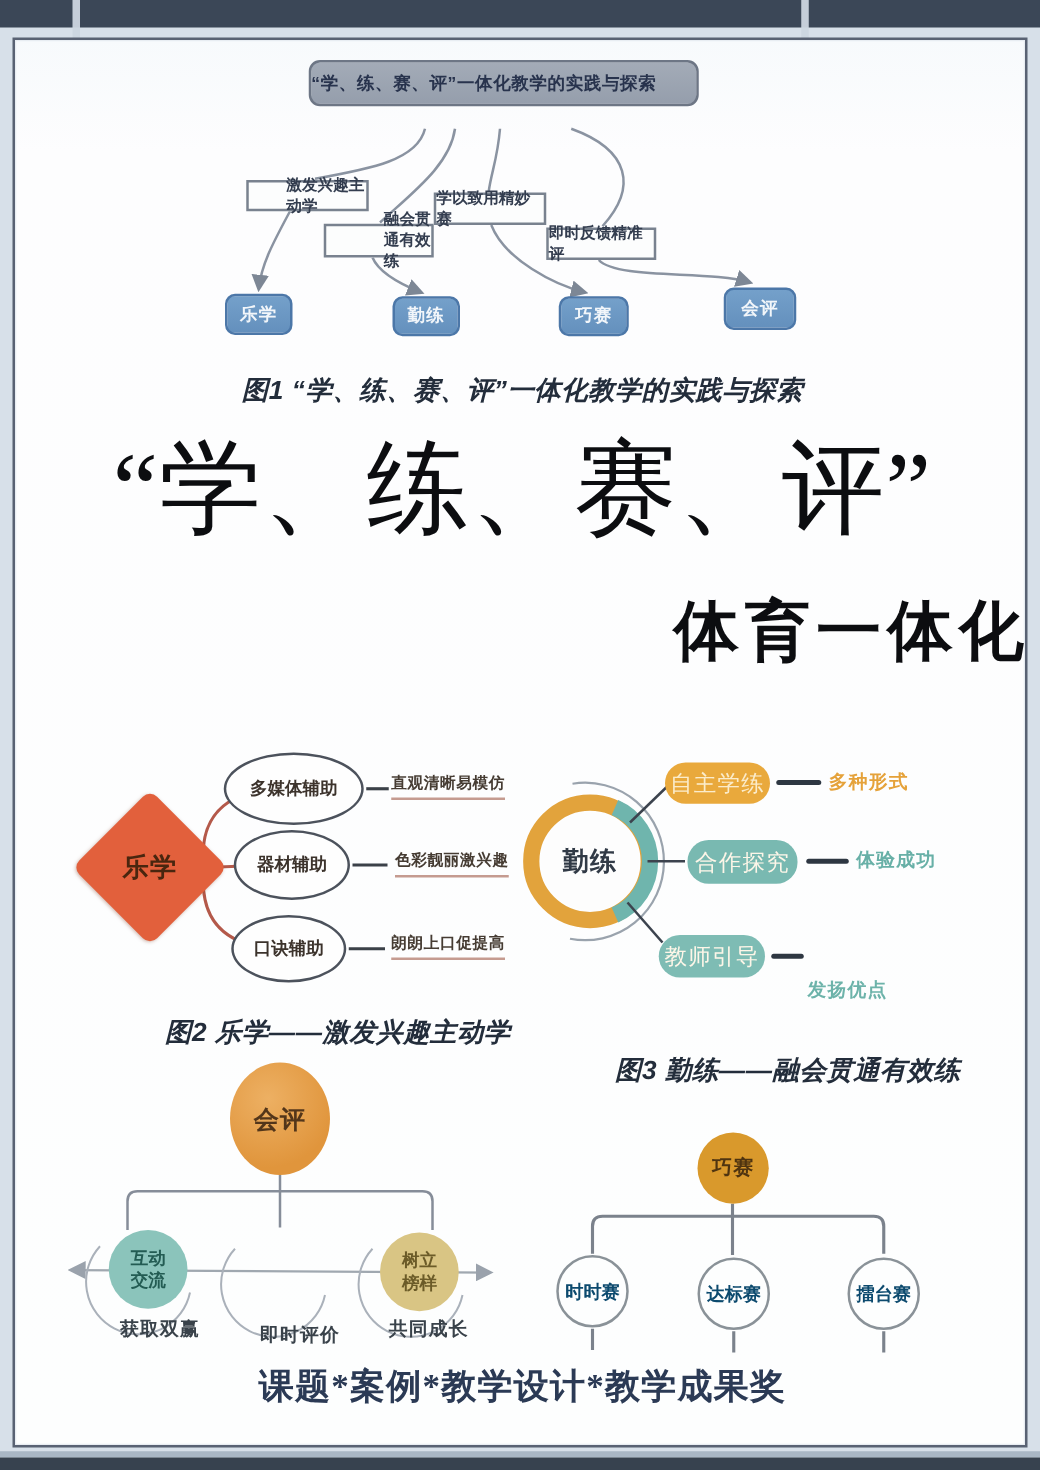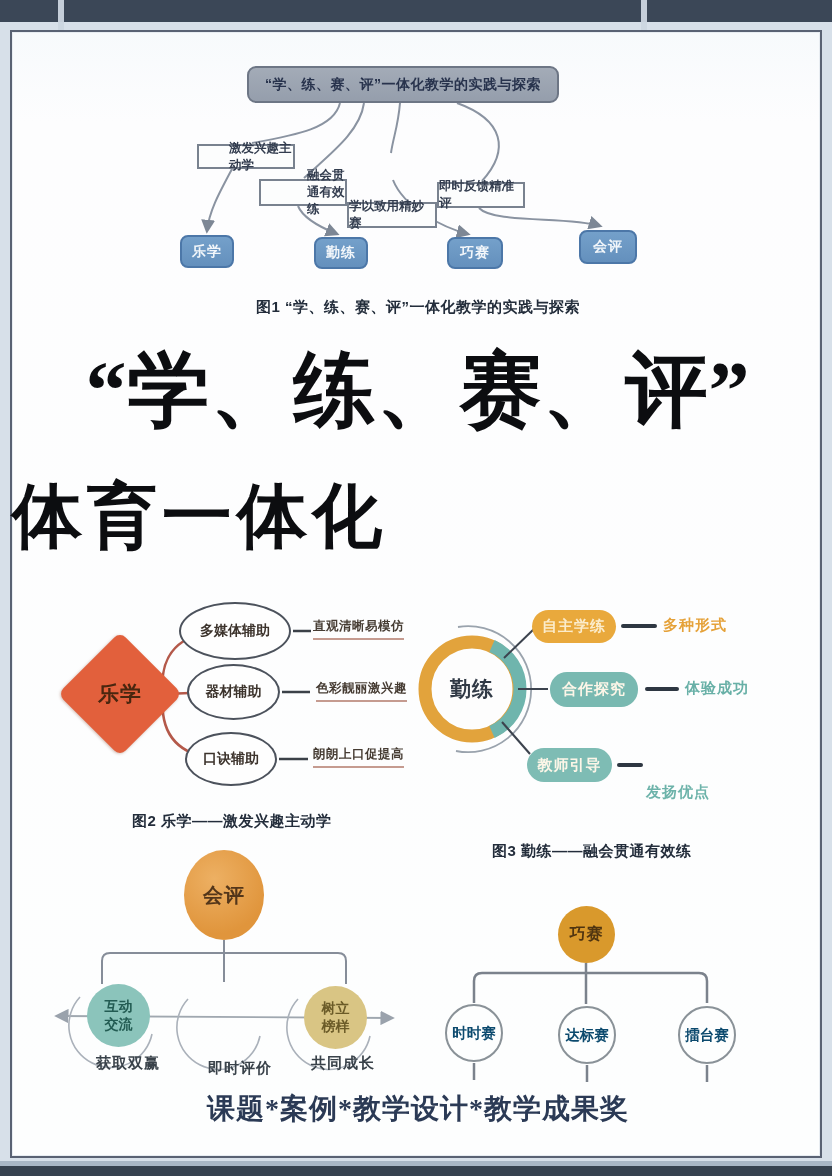--- a/index.html
+++ b/index.html
@@ -26,57 +26,57 @@
 
   .watermark {
     position:absolute; left:615px; top:36px; width:180px; height:41px;
     background:#66806c; border-radius:10px; color:#f3dcd9;
     font-size:24px; display:flex; align-items:center; justify-content:center;
     letter-spacing:.5px;
   }
 
   
   .f1-title {
-    left:235px; top:34px; width:312px; height:37px;
+    left:235px; top:16px; width:312px; height:37px;
     background:linear-gradient(180deg,#a3abb7,#959eac);
     border:2px solid #6d7685; border-radius:9px;
     color:#28334d; font-weight:bold; font-size:14px;
-    display:flex; align-items:center; justify-content:center; letter-spacing:.5px;
+    display:flex; align-items:center; justify-content:flex-start; letter-spacing:.5px;
   }
   .f1-branch {
     background:#fcfdfd; border:2px solid #79828f; color:#333d4f;
     font-weight:bold; font-size:12.5px;
     display:flex; align-items:center; justify-content:center;
   }
   .f1-b0 { left:185px; top:112px; width:98px; height:25px;padding-left:30px; }
   .f1-b1 { left:247px; top:147px; width:88px; height:27px;padding-left:46px; }
-  .f1-b2 { left:335px; top:122px; width:90px; height:26px;margin-top:48px; }
+  .f1-b2 { left:335px; top:122px; width:90px; height:26px; }
   .f1-b3 { left:425px; top:150px; width:88px; height:26px; }
   .f1-node {
     background:linear-gradient(180deg,#74a0ca,#6490bd); border:2px solid #4c77a8; border-radius:8px;
     color:#f2f6fa; font-weight:bold; font-size:14px;
     display:flex; align-items:center; justify-content:center; letter-spacing:1px;
   }
   .f1-n0 { left:168px; top:203px; width:54px; height:33px; }
   .f1-n1 { left:302px; top:205px; width:54px; height:32px; }
   .f1-n2 { left:435px; top:205px; width:56px; height:32px; }
   .f1-n3 { left:567px; top:198px; width:58px; height:34px; }
-  .caption { font-weight:bold; color:#232d3b; font-size:15px; letter-spacing:.5px; }
+  .caption { font-weight:bold; color:#232d3b; font-size:21px; letter-spacing:.5px;font-style:italic; }
   .f1-cap { left:0; top:266px; width:812px; text-align:center; }
 
   
   .bigtitle1 {
     left:0; top:312px; width:812px; text-align:center;
-    font-family:"Liberation Serif", serif; font-weight:bold;
+    font-family:"Liberation Serif", serif; font-weight:normal;
     font-size:82px; color:#0c0d10; letter-spacing:1px; line-height:1.15;
   }
   .bigtitle2 {
-    left:0; top:438px; width:812px; text-align:left;
+    left:0; top:438px; width:812px; text-align:right;
     font-family:Liberation Mono, monospace; font-weight:bold;
-    font-size:70px; color:#0c0d10; letter-spacing:5px;
+    font-size:52px; color:#0c0d10; letter-spacing:5px;
   }
 
   
   .diamond {
     left:64px; top:618px; width:88px; height:88px;
     background:#e2603c; border-radius:8px; transform:rotate(45deg);
     display:flex; align-items:center; justify-content:center;
     box-shadow:0 1px 3px rgba(120,50,20,.35);
   }
   .diamond span { transform:rotate(-45deg); color:#49260f; font-weight:bold; font-size:21px; letter-spacing:1px; }
@@ -97,21 +97,21 @@
   .f2-t2 { left:301px; top:714px; }
   .f2-cap { left:120px; top:780px; }
 
   
   .f3-center {
     left:415px; top:612px; width:90px; height:90px; border-radius:50%;
     display:flex; align-items:center; justify-content:center;
     color:#313a46; font-weight:bold; font-size:21px; letter-spacing:1px;
   }
   .pill {
-    border-radius:17px; color:#fdf6e8; font-weight:bold; font-size:15px;
+    border-radius:17px; color:#fdf6e8; font-weight:normal; font-size:18px;
     display:flex; align-items:center; justify-content:center; letter-spacing:1px;
   }
   .f3-p0 { left:520px; top:578px; width:84px; height:33px; background:#e9a93c; color:#fbeccb; }
   .f3-p1 { left:538px; top:640px; width:88px; height:35px; background:#79b9b1; }
   .f3-p2 { left:515px; top:716px; width:85px; height:34px; background:#7ebcb4; }
   .dash { background:#2e3742; height:4px; border-radius:2px; }
   .f3-d0 { left:609px; top:592px; width:36px; }
   .f3-d1 { left:633px; top:655px; width:34px; }
   .f3-d2 { left:605px; top:731px; width:26px; }
   .f3-note { font-weight:bold; font-size:15px; letter-spacing:1px; text-shadow:0 0 5px #fff, 0 0 5px #fff; }

